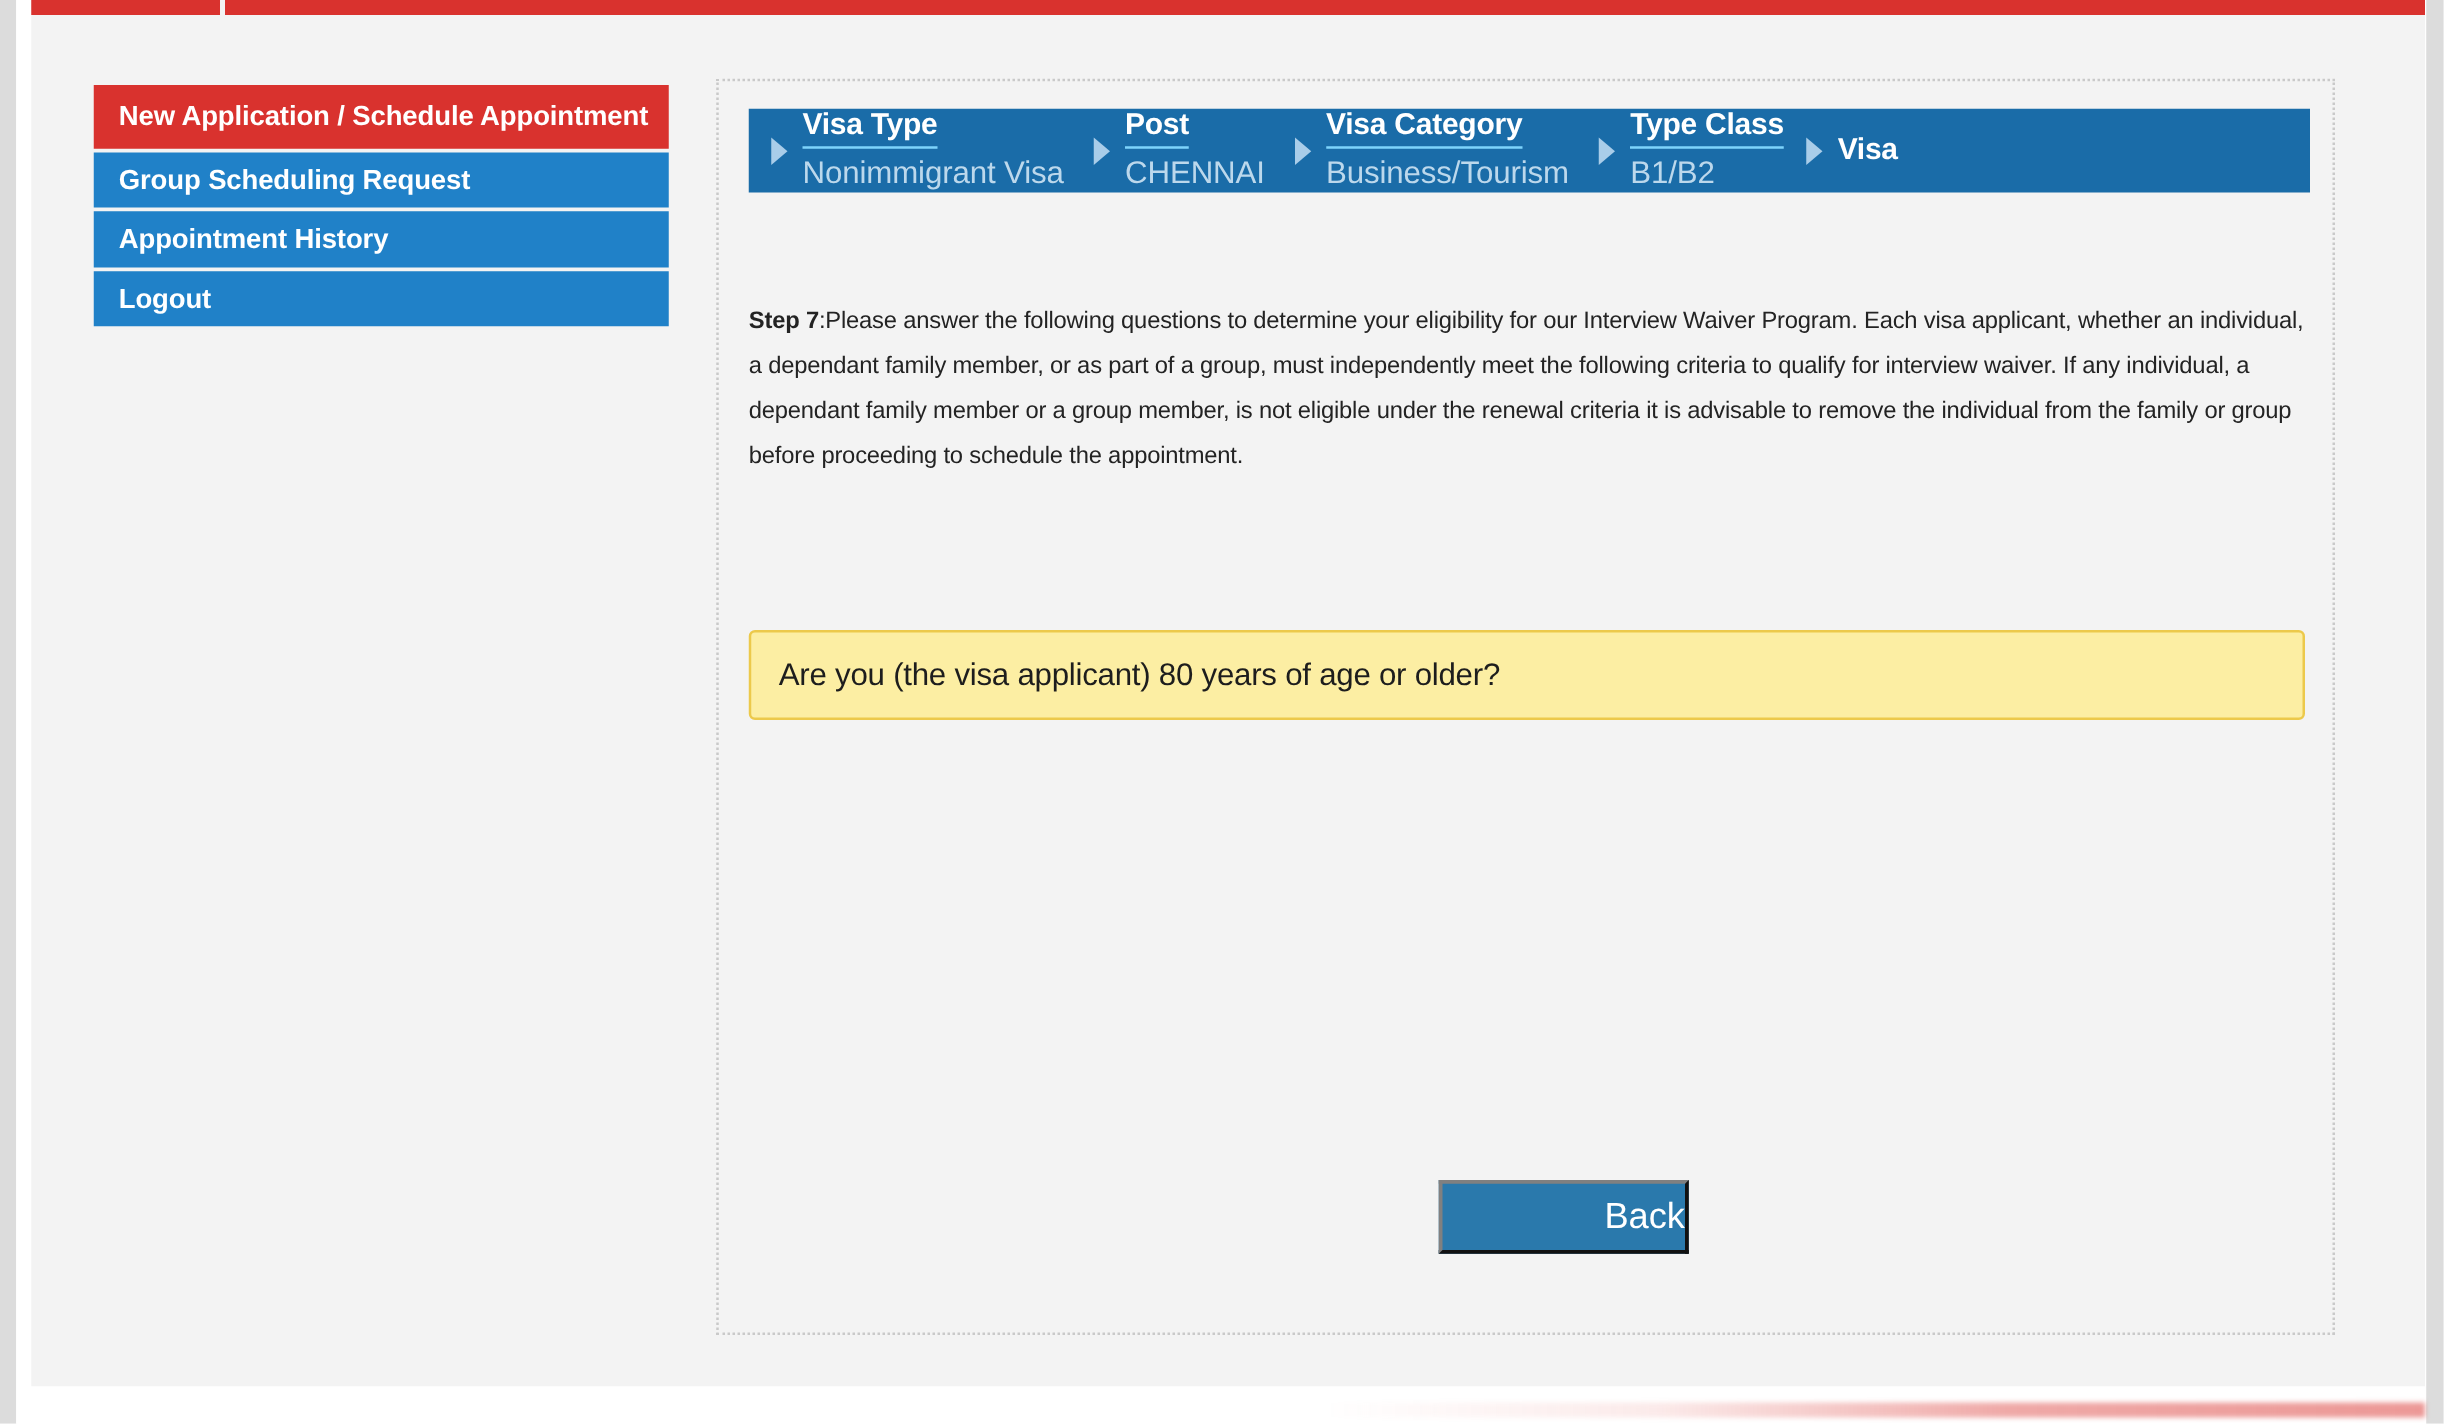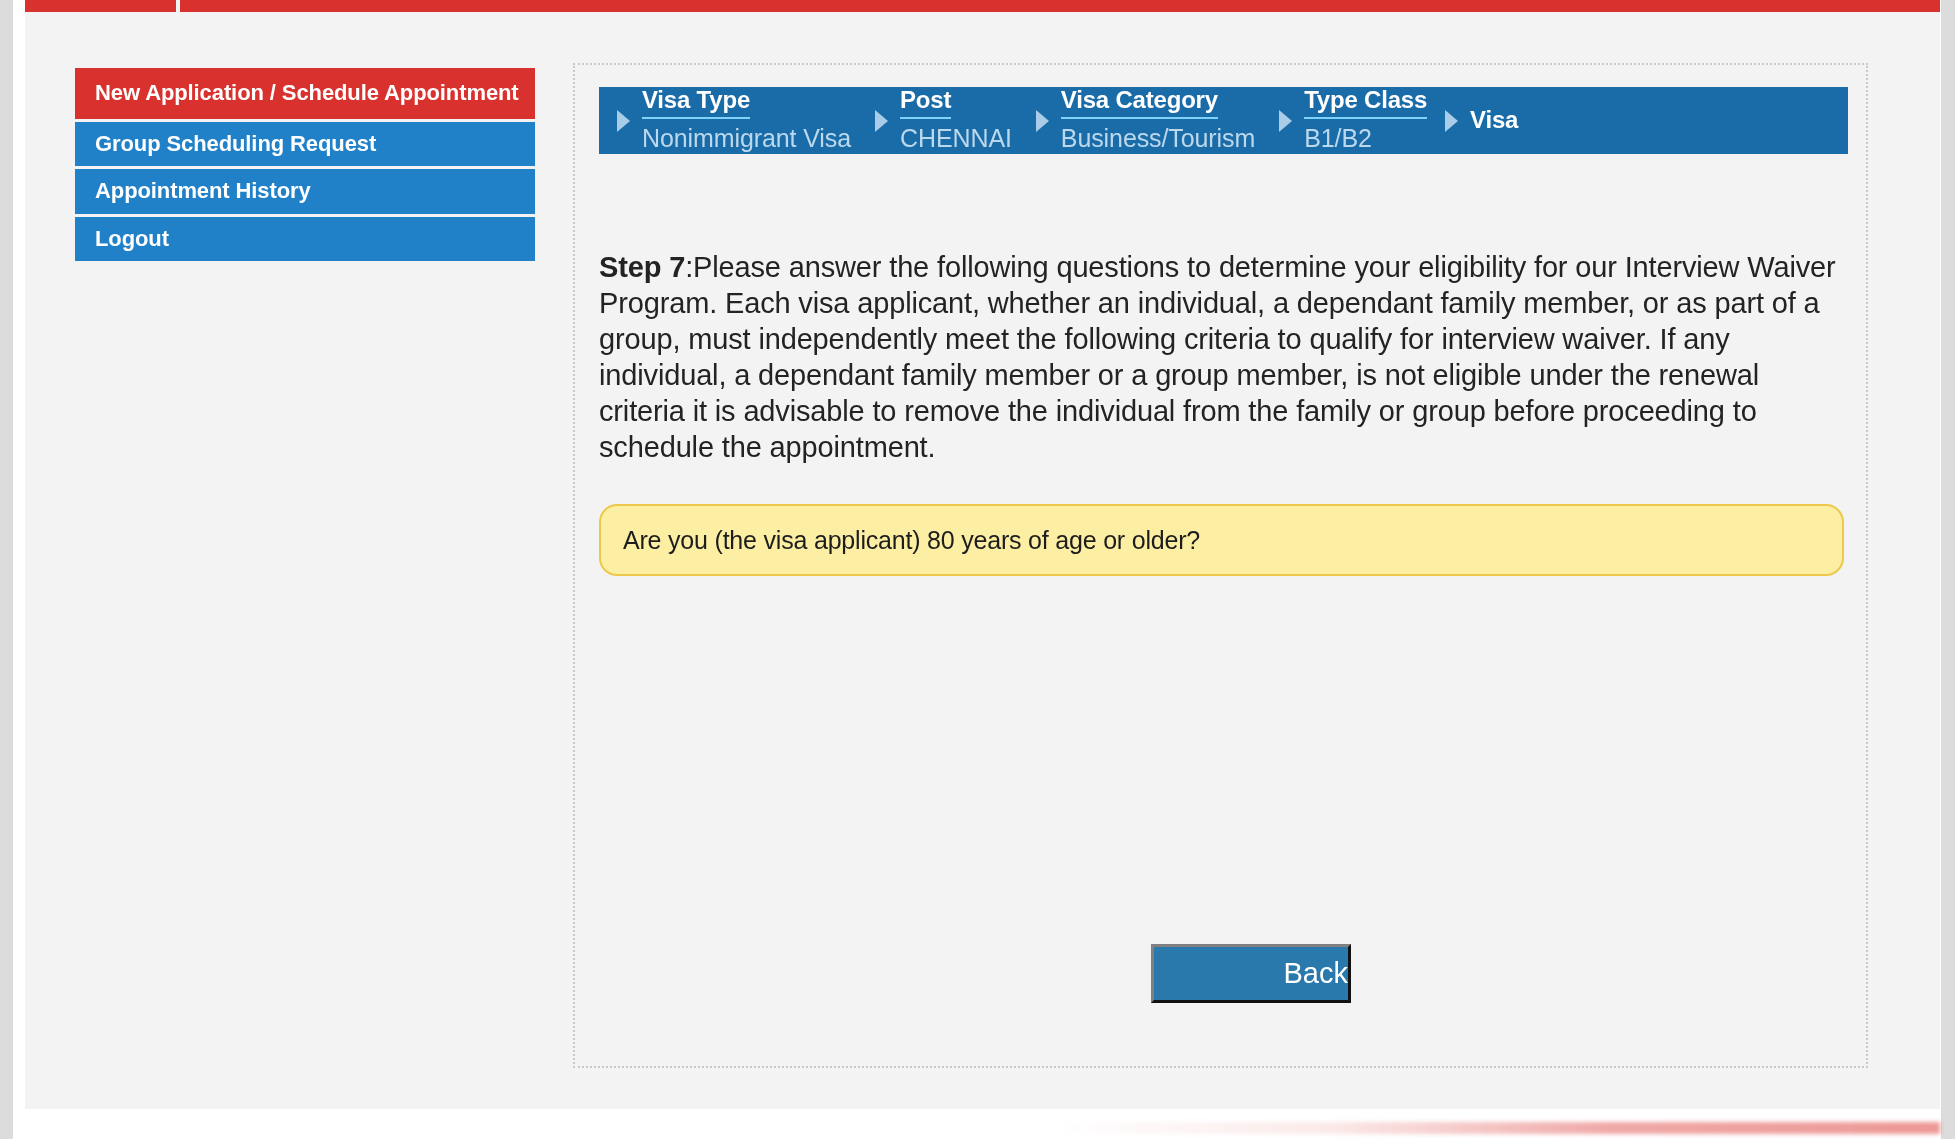--- a/index.html
+++ b/index.html
@@ -147,35 +147,35 @@
     padding-top: 4px;
     letter-spacing: -0.1px;
   }
   .step-title-wrap { display: block; }
 
   
   .intro {
     position: absolute;
     left: 24px; top: 155px;
     width: 1245px;
-    font-size: 29px;
+    font-size: 19px;
     line-height: 36px;
     color: #232323;
     letter-spacing: -0.15px;
   }
   .intro b { font-weight: bold; }
 
   
   .question-box {
     position: absolute;
     left: 24px; top: 439px;
     width: 1245px; height: 72px;
     background: #fceea3;
     border: 2px solid #ecc94b;
-    border-radius: 18px;
+    border-radius: 5px;
     box-sizing: border-box;
     display: flex;
     align-items: center;
     padding-left: 22px;
   }
   .question-text {
     font-size: 25px;
     color: #1d1d1d;
     letter-spacing: -0.2px;
   }

